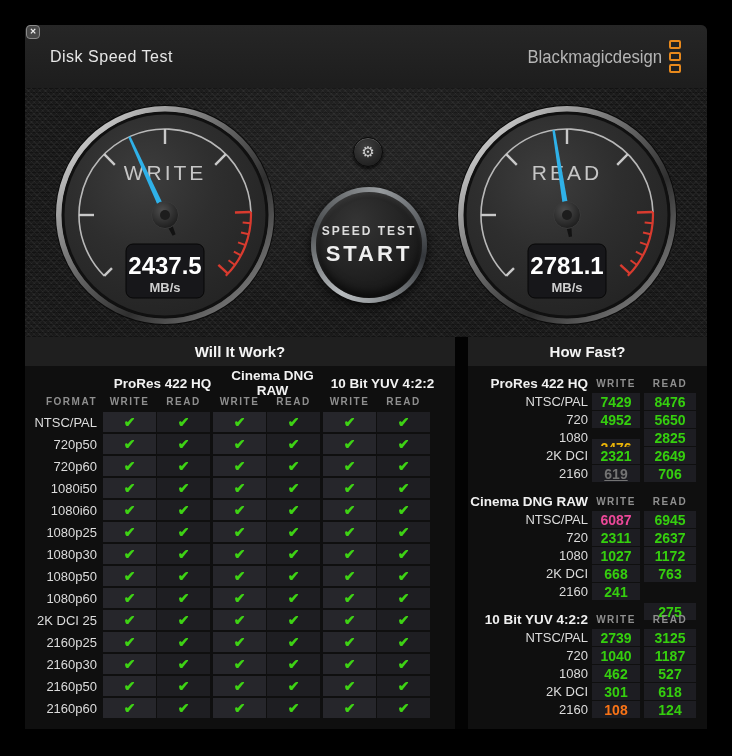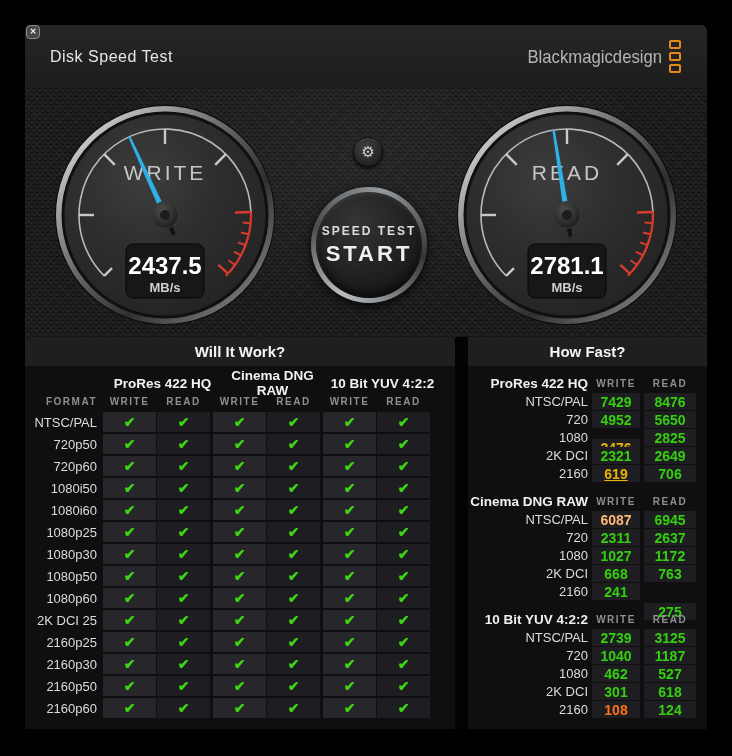--- a/index.html
+++ b/index.html
@@ -543,33 +543,33 @@
               <div class="hf-cell w" style="color: #eab308; margin-top: 20px;">2476</div>
               <div class="hf-cell r" style="color: rgb(53, 207, 14);">2825</div>
             </div>
             <div class="hf-row">
               <div class="hf-labelcol hf-rowlabel">2K DCI</div>
               <div class="hf-cell w" style="color: rgb(53, 207, 14);">2321</div>
               <div class="hf-cell r" style="color: rgb(53, 207, 14);">2649</div>
             </div>
             <div class="hf-row">
               <div class="hf-labelcol hf-rowlabel">2160</div>
-              <div class="hf-cell w" style="color: #eab308; text-decoration: underline;">619</div>
+              <div class="hf-cell w" style="color: #737373; text-decoration: underline;">619</div>
               <div class="hf-cell r" style="color: rgb(53, 207, 14);">706</div>
             </div>
           </div>
           <div class="hf-section">
             <div class="hf-header">
               <div class="hf-labelcol hf-codec">Cinema DNG RAW</div>
               <div class="hf-colh w">WRITE</div>
               <div class="hf-colh r">READ</div>
             </div>
             <div class="hf-row">
               <div class="hf-labelcol hf-rowlabel">NTSC/PAL</div>
-              <div class="hf-cell w" style="color: #fdba74;">6087</div>
+              <div class="hf-cell w" style="color: #ec4899;">6087</div>
               <div class="hf-cell r" style="color: rgb(53, 207, 14);">6945</div>
             </div>
             <div class="hf-row">
               <div class="hf-labelcol hf-rowlabel">720</div>
               <div class="hf-cell w" style="color: rgb(53, 207, 14);">2311</div>
               <div class="hf-cell r" style="color: rgb(53, 207, 14);">2637</div>
             </div>
             <div class="hf-row">
               <div class="hf-labelcol hf-rowlabel">1080</div>
               <div class="hf-cell w" style="color: rgb(53, 207, 14);">1027</div>

